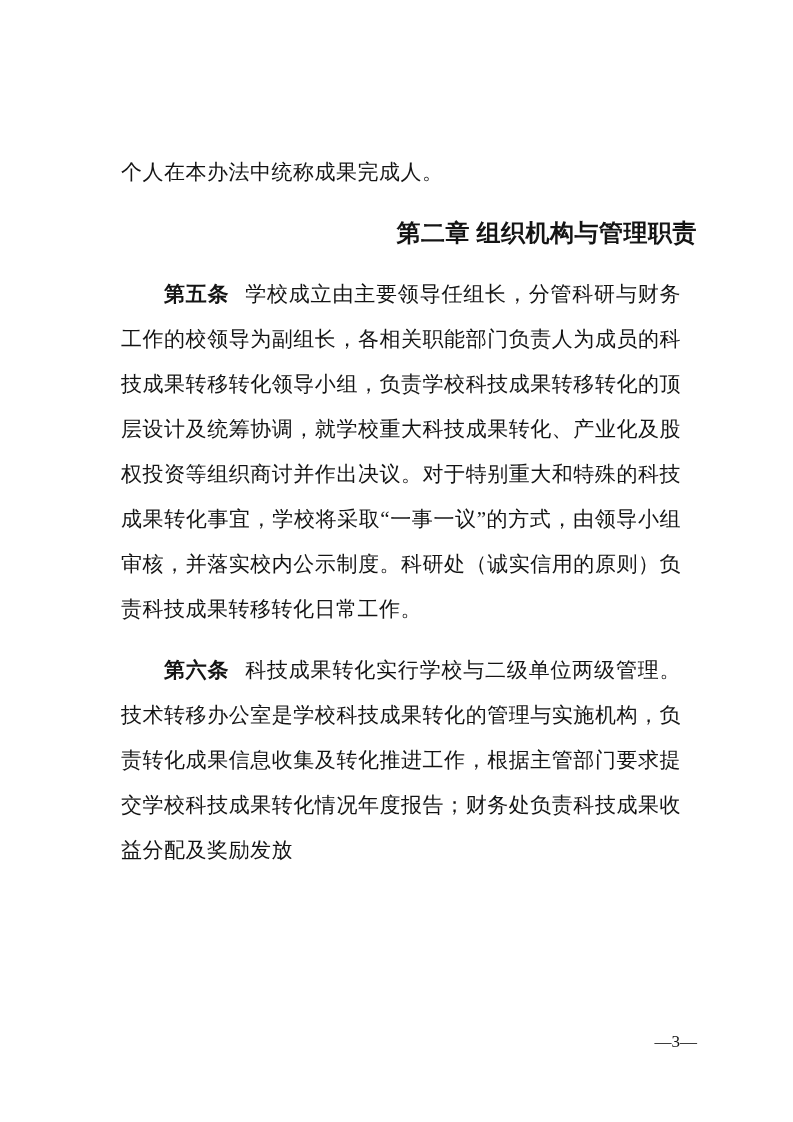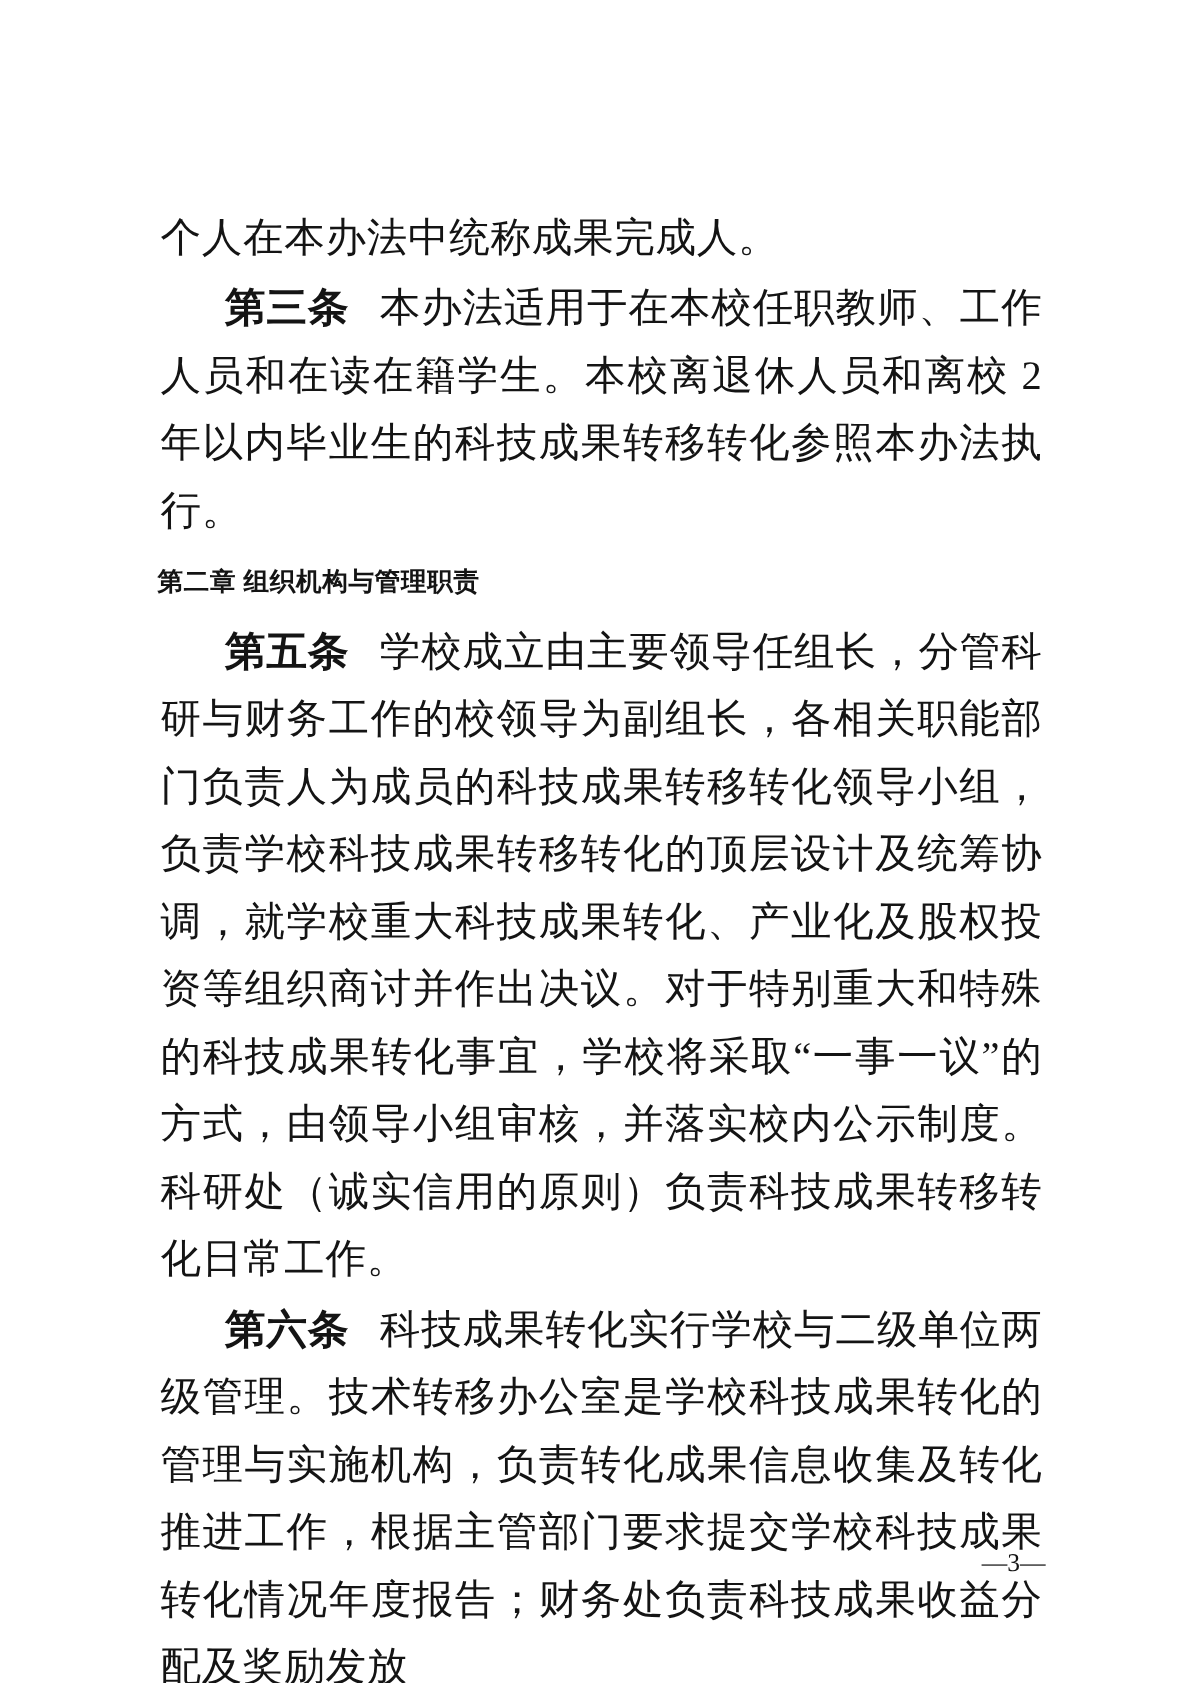--- a/index.html
+++ b/index.html
@@ -16,61 +16,60 @@
   }
   .page {
     position: relative;
     width: 793px;
     height: 1122px;
     box-sizing: border-box;
     padding: 134px 96px 0 105px;
     background: #ffffff;
   }
   .body-text p {
-    margin: 2px;
-    font-size: 27px;
+    margin: 16px;
+    font-size: 21px;
     line-height: 45px;
     text-align: justify;
     text-justify: inter-ideograph;
     text-align-last: left;
     letter-spacing: 0.5px;
   }
   p.article {
     text-indent: 43px;
   }
   .article-label {
     font-weight: bold;
     margin-right: 0.75em;
   }
   .chapter-heading {
     margin: 0;
-    font-size: 17px;
+    font-size: 24px;
     line-height: 45px;
     font-weight: bold;
-    text-align: left;
+    text-align: right;
     letter-spacing: 0.5px;
   }
   .page-number {
     position: absolute;
     top: 1031px;
     right: 96px;
     font-size: 17px;
     line-height: 22px;
     color: #141414;
   }
 </style>
 </head>
 <body>
 
 <div class="page">
   <div class="body-text">
 
     <p>个人在本办法中统称成果完成人。</p>
 
-    <p class="article"><span class="article-label">第三条</span><span>本办法适用于在本校任职教师、工作人员和在读在籍学生。本校离退休人员和离校 2 年以内毕业生的科技成果转移转化参照本办法执行。</span></p>
 
 
     <h2 class="chapter-heading">第二章 组织机构与管理职责</h2>
 
     <p class="article"><span class="article-label">第五条</span><span>学校成立由主要领导任组长，分管科研与财务工作的校领导为副组长，各相关职能部门负责人为成员的科技成果转移转化领导小组，负责学校科技成果转移转化的顶层设计及统筹协调，就学校重大科技成果转化、产业化及股权投资等组织商讨并作出决议。对于特别重大和特殊的科技成果转化事宜，学校将采取“一事一议”的方式，由领导小组审核，并落实校内公示制度。科研处（诚实信用的原则）负责科技成果转移转化日常工作。</span></p>
 
     <p class="article"><span class="article-label">第六条</span><span>科技成果转化实行学校与二级单位两级管理。技术转移办公室是学校科技成果转化的管理与实施机构，负责转化成果信息收集及转化推进工作，根据主管部门要求提交学校科技成果转化情况年度报告；财务处负责科技成果收益分配及奖励发放</span></p>
 
   </div>
 

